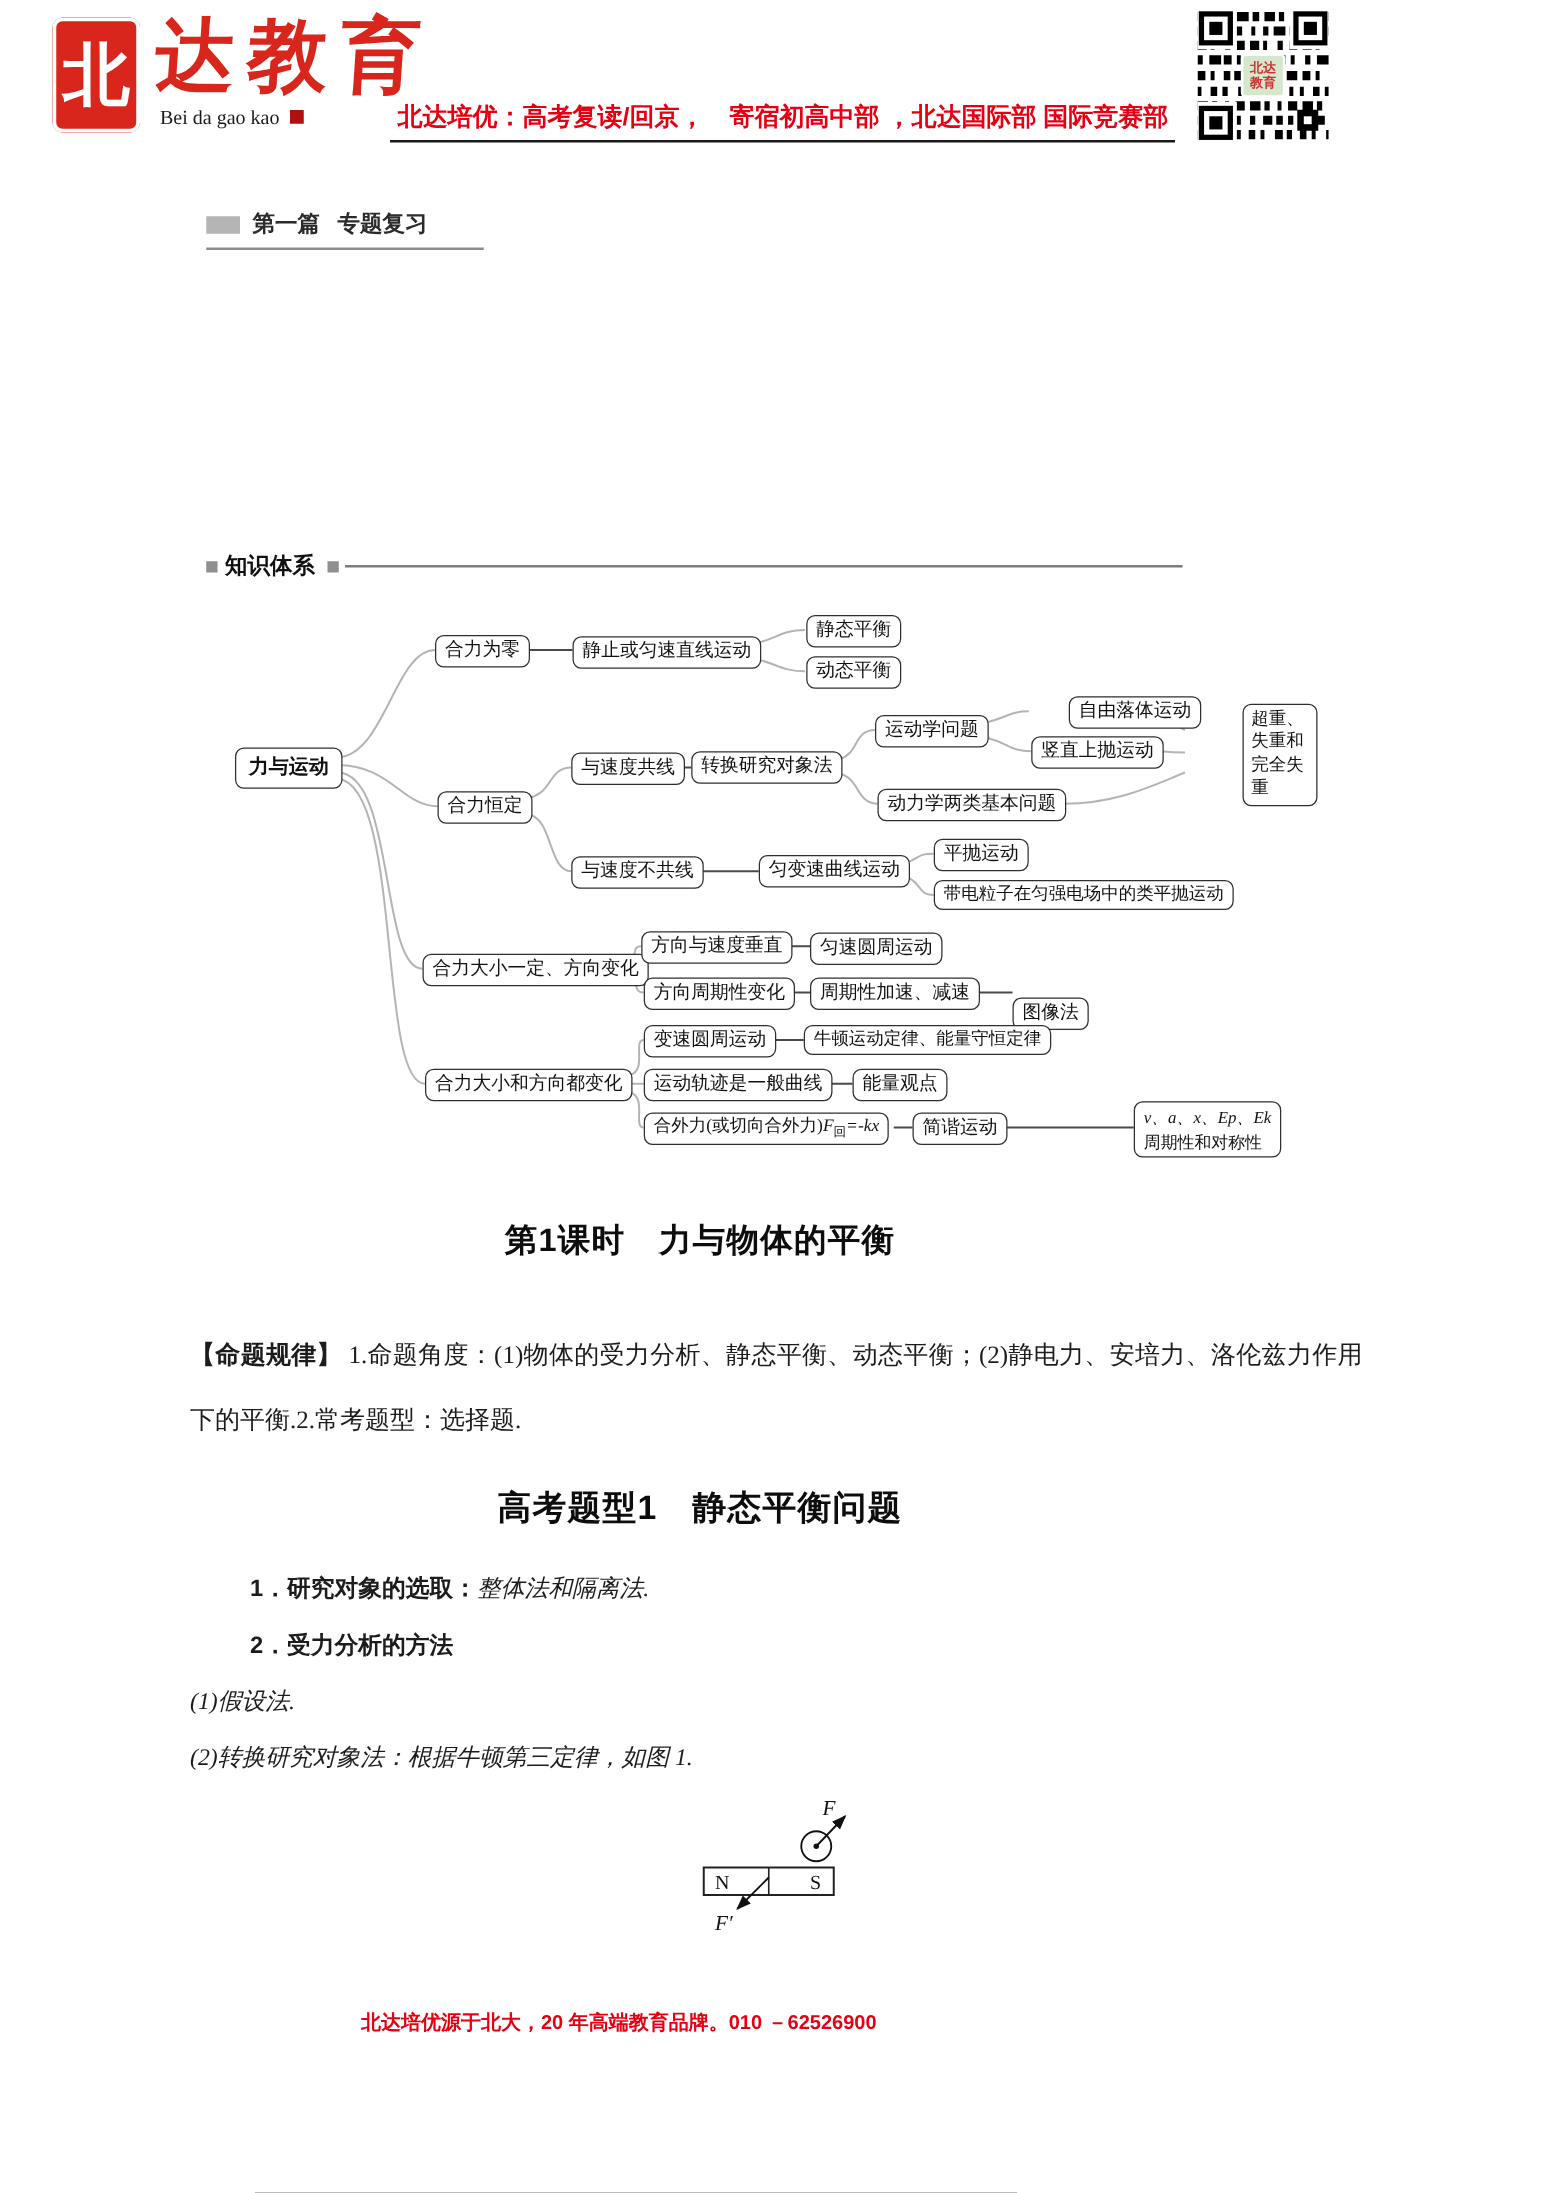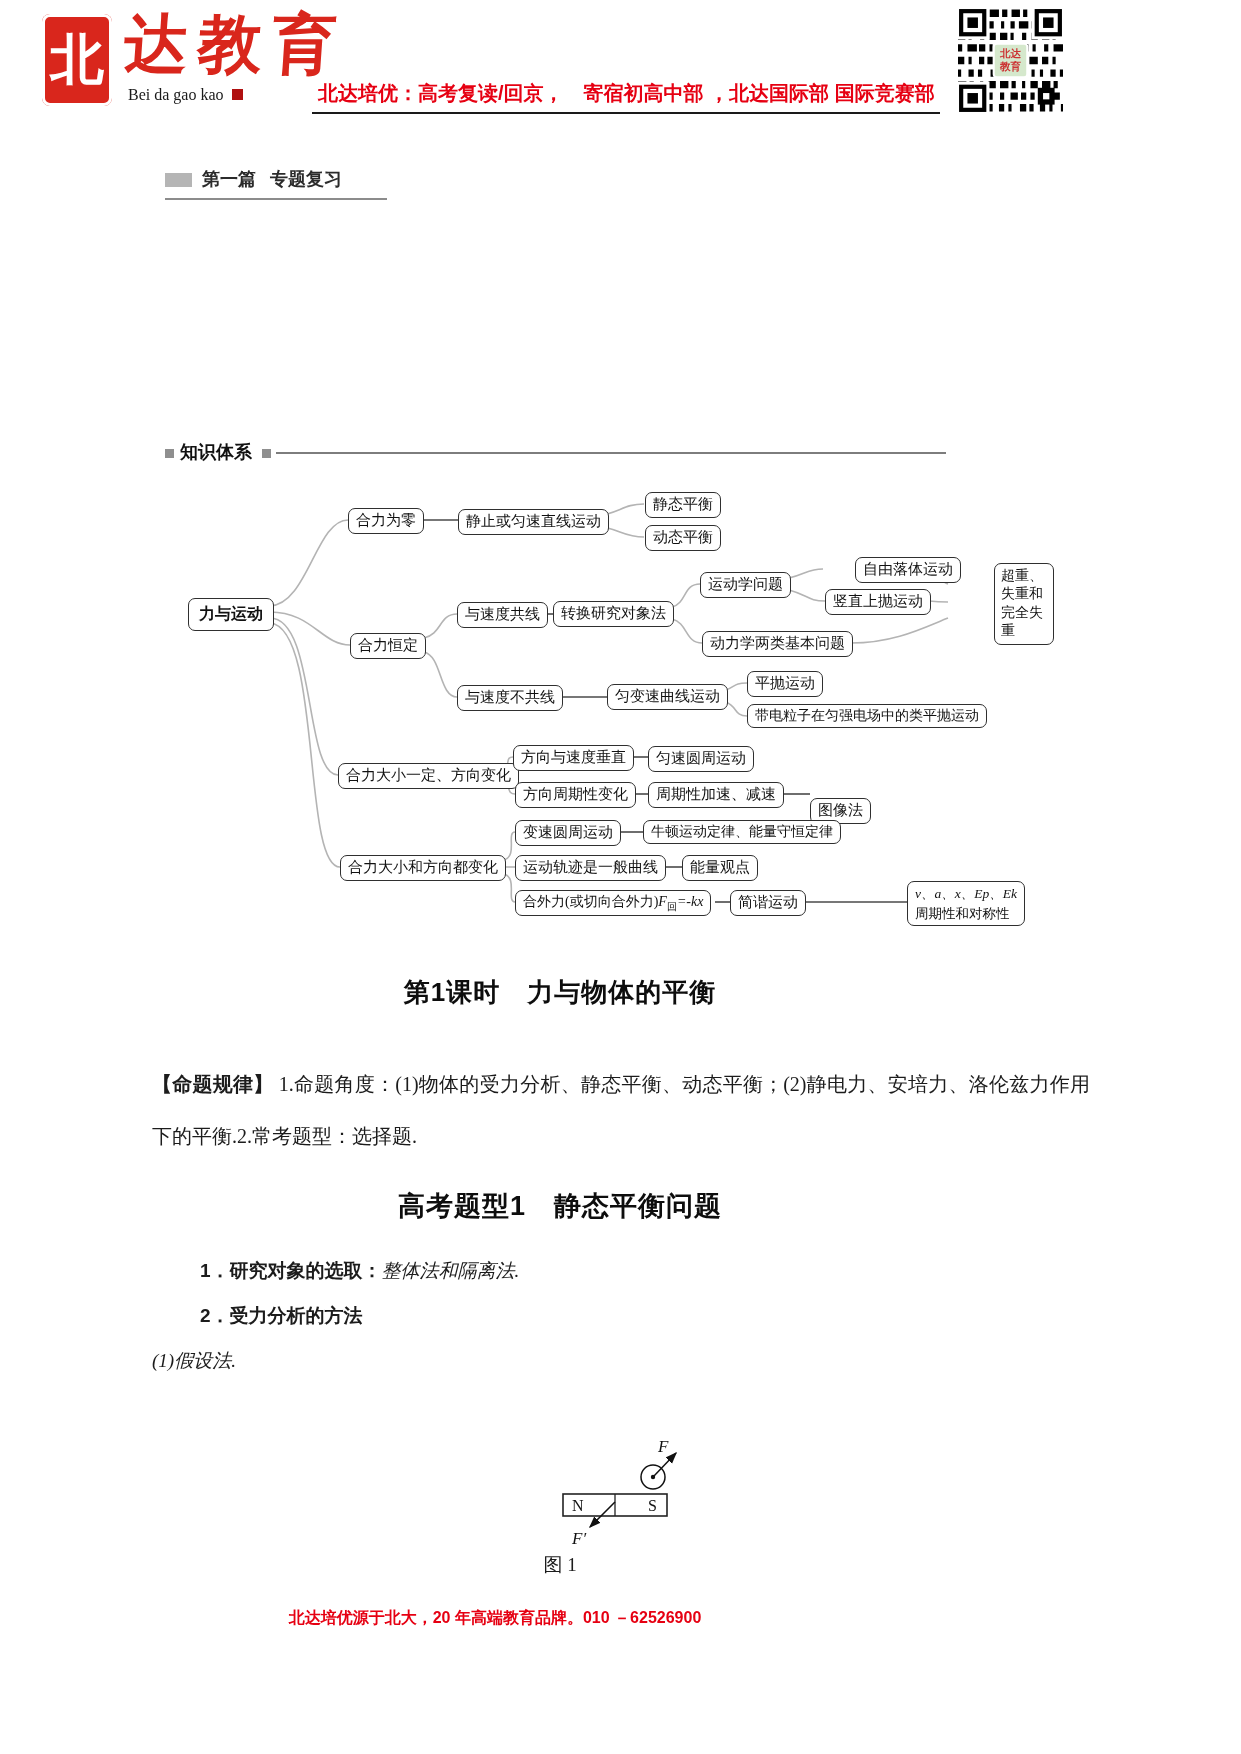--- a/index.html
+++ b/index.html
@@ -236,35 +236,37 @@
 
   <div class="li" id="li1">
     <span class="h">1．研究对象的选取：</span><span class="b">整体法和隔离法.</span>
   </div>
   <div class="li" id="li2">
     <span class="h">2．受力分析的方法</span><span class="b"></span>
   </div>
   <div class="li" id="li3">
     <span class="b">(1)假设法.</span>
   </div>
+  <div class="li" id="li4">
+    <span class="b">(2)转换研究对象法：根据牛顿第三定律，如图 1.</span>
+  </div>
 
   <svg class="fig" width="230" height="112" viewBox="0 0 230 112">
     <defs>
       <marker id="ah" markerWidth="9" markerHeight="8" refX="7" refY="3" orient="auto">
         <path d="M0,0 L8,3 L0,6 Z" fill="#111"></path>
       </marker>
     </defs>
     <rect x="63" y="54" width="104" height="22" fill="#fff" stroke="#222" stroke-width="1.6"></rect>
     <line x1="115" y1="54" x2="115" y2="76" stroke="#222" stroke-width="1.3"></line>
     <text x="72" y="71" font-size="16" font-family="Liberation Serif, DejaVu Serif, serif" fill="#111">N</text>
     <text x="148" y="71" font-size="16" font-family="Liberation Serif, DejaVu Serif, serif" fill="#111">S</text>
     <circle cx="153" cy="37" r="12" fill="none" stroke="#111" stroke-width="1.5"></circle>
     <circle cx="153" cy="37" r="2.2" fill="#111"></circle>
     <line x1="153" y1="37" x2="176" y2="13" stroke="#111" stroke-width="1.5" marker-end="url(#ah)"></line>
     <text x="158" y="12" font-size="17" font-style="italic" font-family="Liberation Serif, DejaVu Serif, serif" fill="#111">F</text>
     <line x1="115" y1="62" x2="90" y2="87" stroke="#111" stroke-width="1.5" marker-end="url(#ah)"></line>
     <text x="72" y="104" font-size="17" font-style="italic" font-family="Liberation Serif, DejaVu Serif, serif" fill="#111">F′</text>
   </svg>
-  <div class="fig-cap">图 1</div>
 
   <div class="footer">北达培优源于北大，20 年高端教育品牌。010 －62526900</div>
 
 </div>
 
 </body></html>

